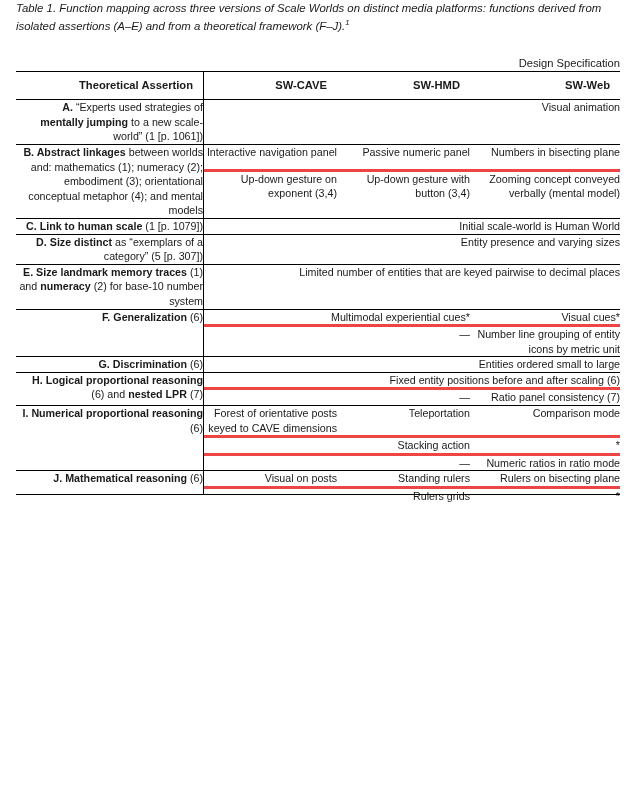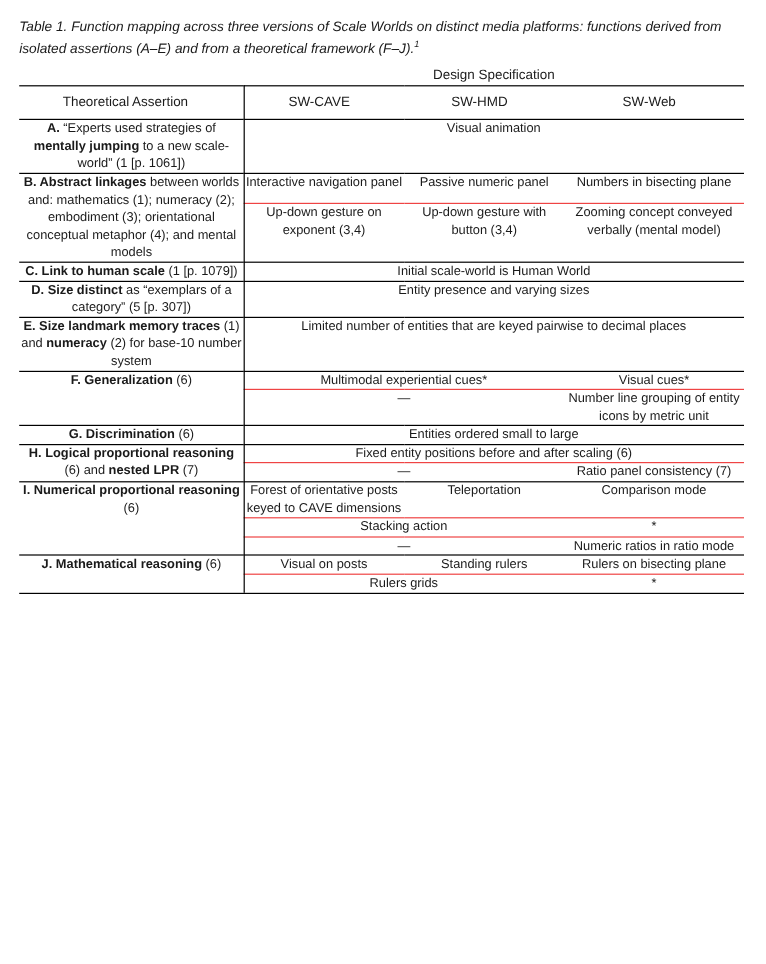--- a/index.html
+++ b/index.html
@@ -19,21 +19,21 @@
     position: relative;
     width: 638px;
     height: 803px;
     padding: 0;
   }
 
   
   .caption {
     position: absolute;
     left: 16px;
-    top: 15px;
+    top: 0;
     width: 606px;
     font-style: italic;
     font-size: 11.4px;
     line-height: 17.5px;
     color: #1a1a1a;
   }
   .caption sup { font-size: 7.6px; vertical-align: super; line-height: 0; }
 
   
   .tbl-wrap {
@@ -45,21 +45,21 @@
   table.t {
     width: 604px;
     border-collapse: collapse;
     table-layout: fixed;
     font-size: 10.7px;
     line-height: 14.6px;
   }
   table.t td, table.t th {
     vertical-align: top;
     padding: 0;
-    text-align: center;
+    text-align: right;
     font-weight: normal;
     margin-top: 28px;
   }
 
   
   col.c-assert { width: 187px; }
   col.c-cave   { width: 134px; }
   col.c-hmd    { width: 133px; }
   col.c-web    { width: 150px; }
 
@@ -67,32 +67,32 @@
   .pad { padding: 5px 10px 7px 0; }
   .padl { padding-left: 2px; }
 
   
   .dspec {
     font-weight: bold;
     font-size: 11.2px;
     padding: 0 0 5px 9px;
   }
   .hdr-label {
-    font-weight: normal;
+    font-weight: bold;
     font-size: 11.2px;
   }
 
   .sub-hdr td { border-top: 1.2px solid #000; }
   .sub-hdr td .pad { padding-top: 6px; padding-bottom: 7px; }
 
   .hdr-bottom td { border-bottom: 1.4px solid #000; }
 
   
   tr.grp > td { border-top: 1.35px solid #000; }
-  tr.sub > td.spec { border-top: 1px solid #ef4444; }
+  tr.sub > td.spec { border-top: 3px solid #ef4444; }
 
   
   td.assert { padding: 6px 12px 8px 1px; }
   td.spec   { padding: 6px 9px 8px 9px; }
 
   b { font-weight: bold; }
 
   .tbl-bottom {
     position: absolute;
     left: 16px;

